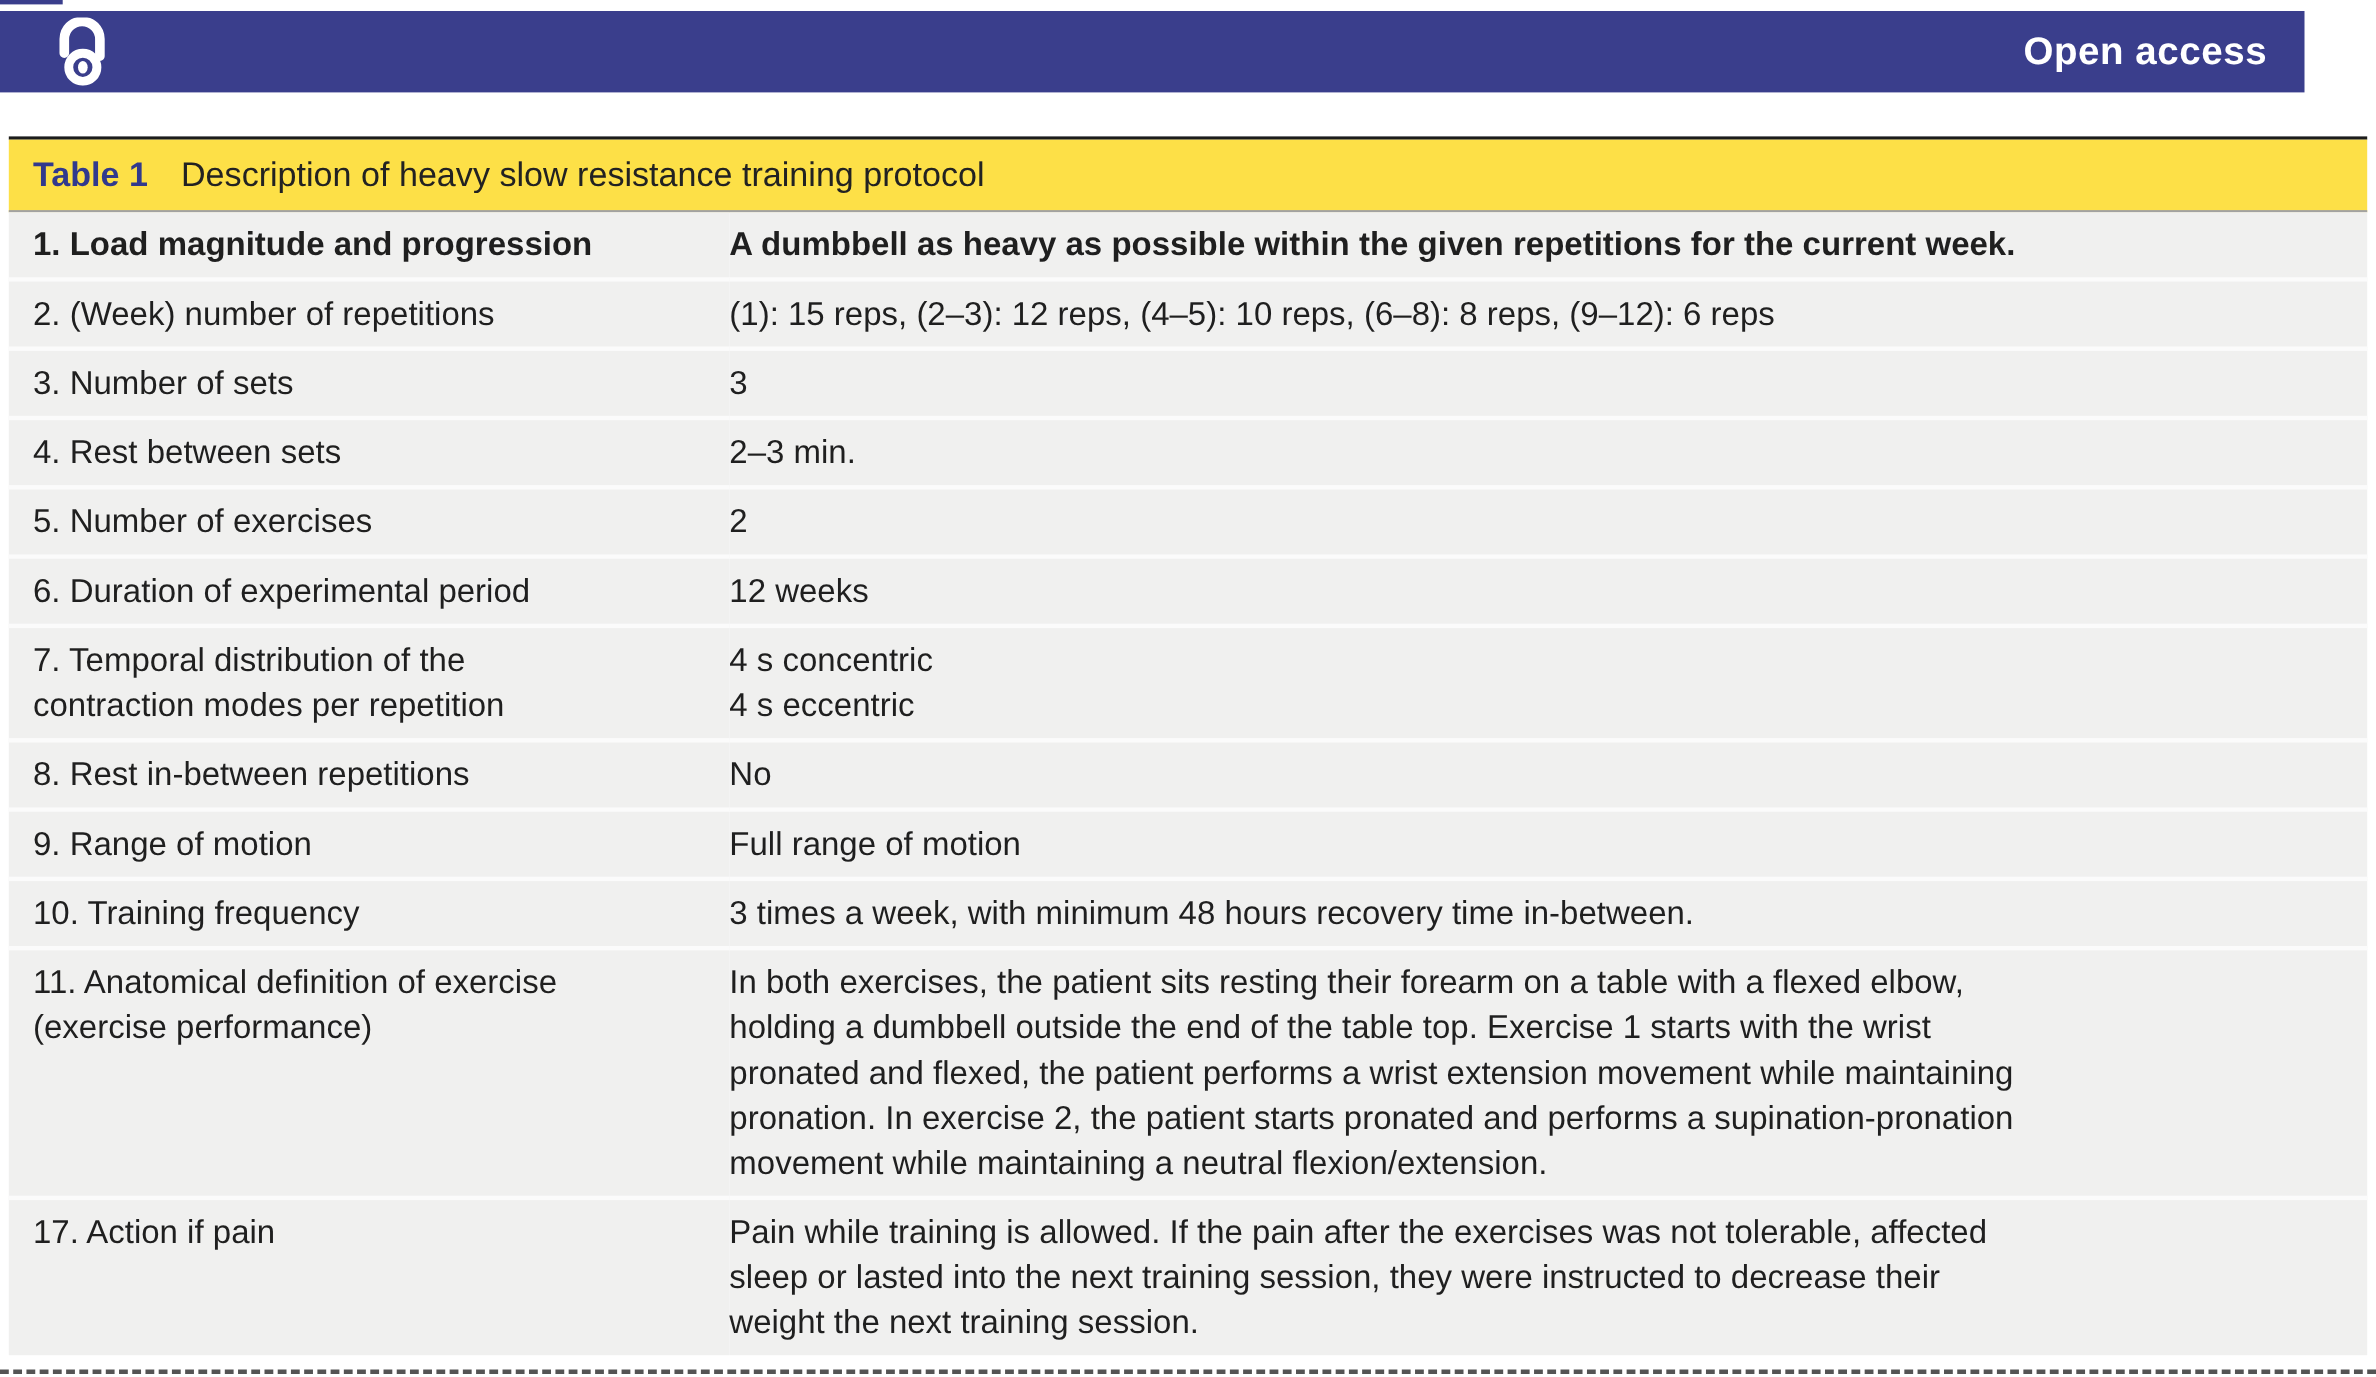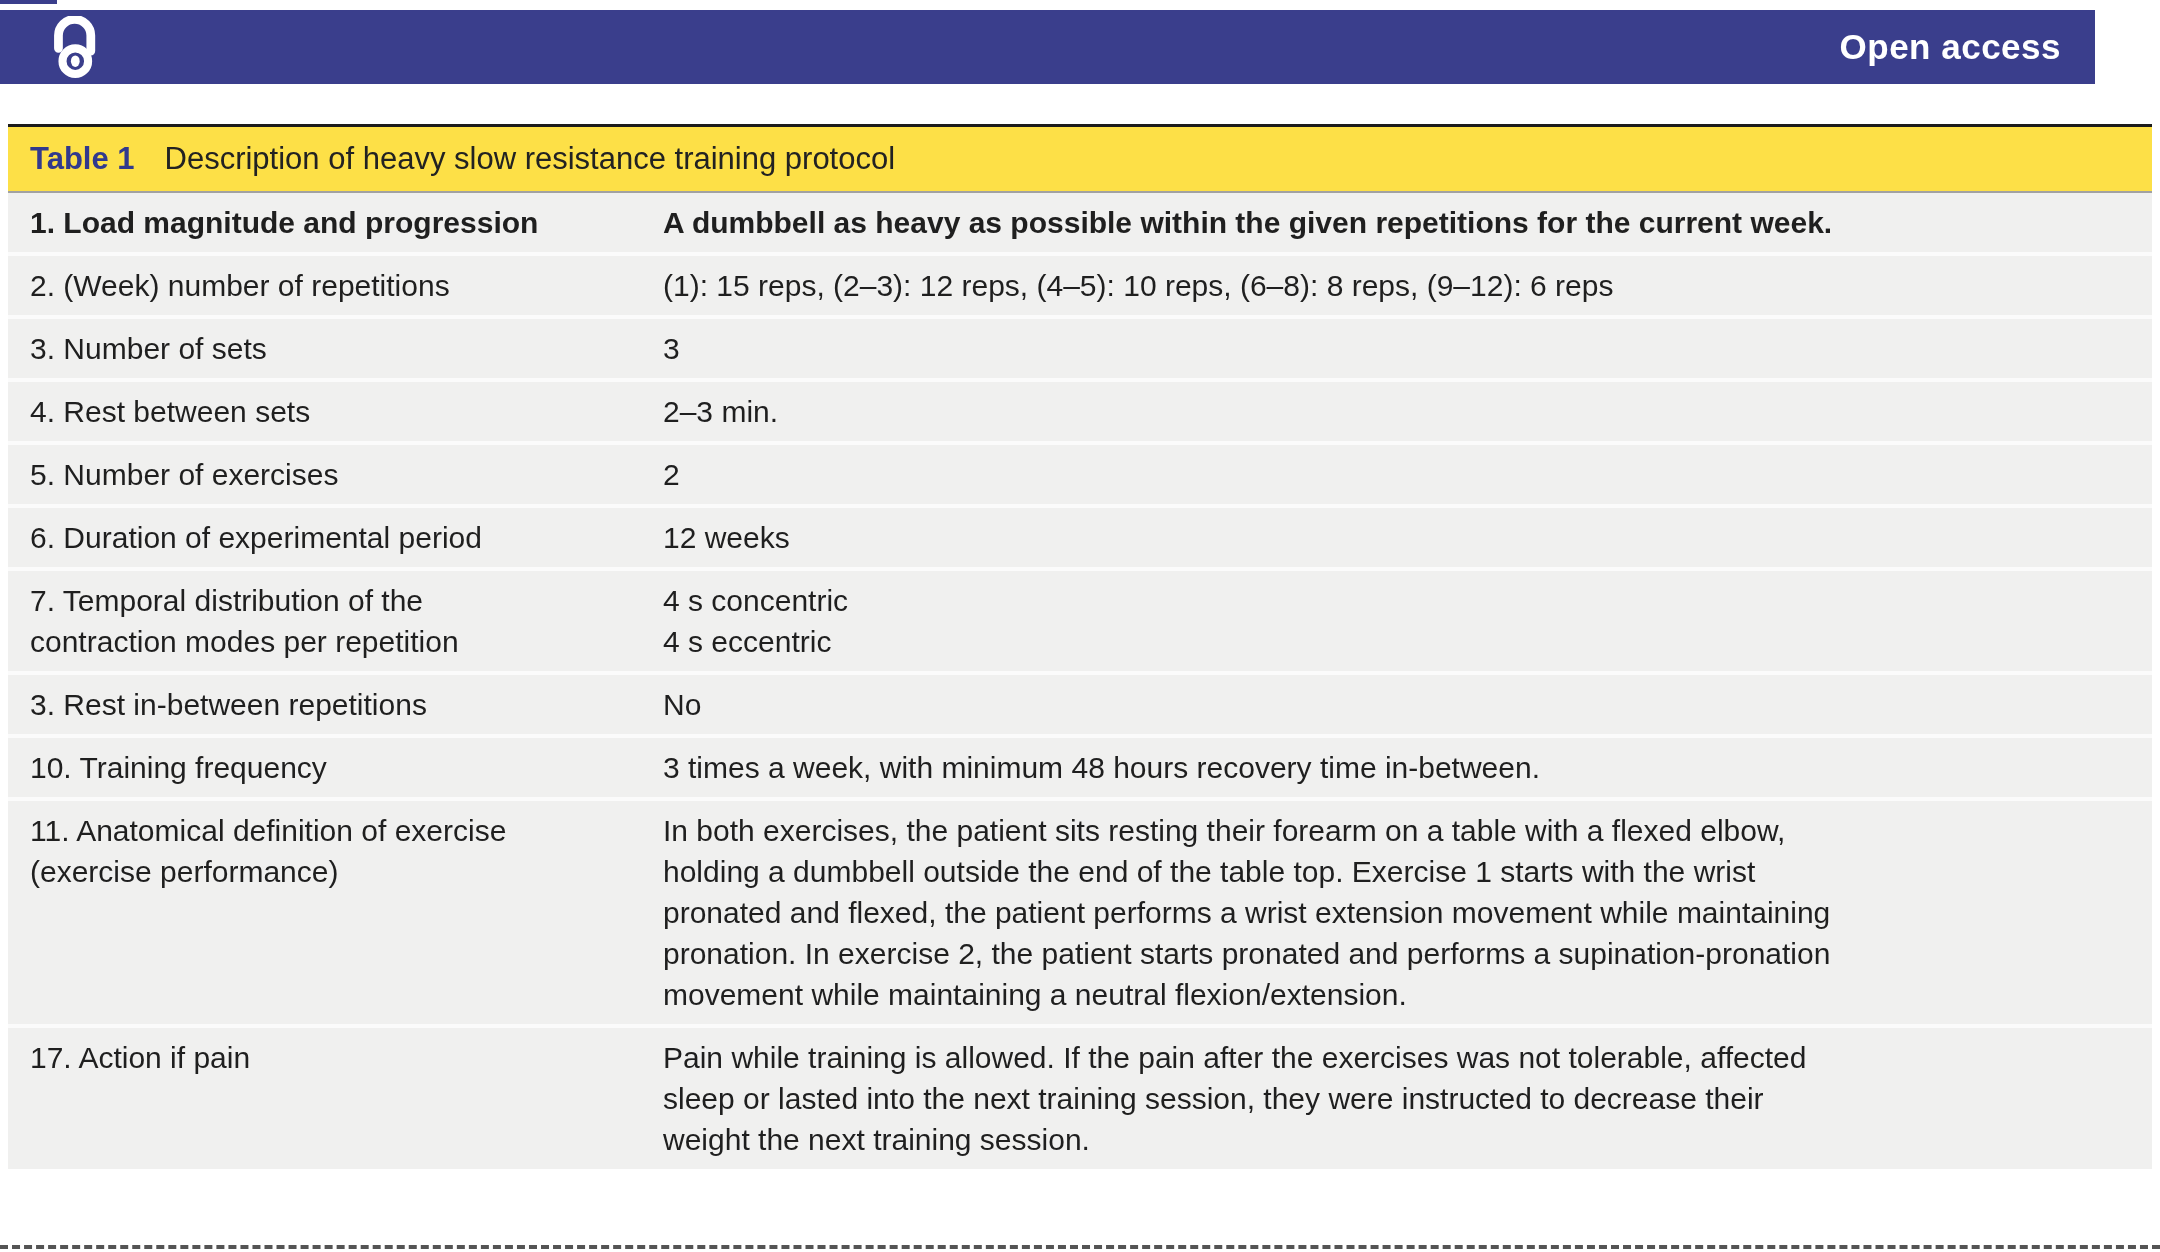--- a/index.html
+++ b/index.html
@@ -138,22 +138,26 @@
         <td class="lbl">6. Duration of experimental period</td>
         <td class="val">12 weeks</td>
       </tr>
       <tr>
         <td class="lbl">7. Temporal distribution of the
 contraction modes per repetition</td>
         <td class="val">4 s concentric
 4 s eccentric</td>
       </tr>
       <tr>
-        <td class="lbl">3. Rest in-between repetitions</td>
+        <td class="lbl">8. Rest in-between repetitions</td>
         <td class="val">No</td>
+      </tr>
+      <tr>
+        <td class="lbl">9. Range of motion</td>
+        <td class="val">Full range of motion</td>
       </tr>
       <tr>
         <td class="lbl">10. Training frequency</td>
         <td class="val">3 times a week, with minimum 48 hours recovery time in-between.</td>
       </tr>
       <tr>
         <td class="lbl">11. Anatomical definition of exercise
 (exercise performance)</td>
         <td class="val">In both exercises, the patient sits resting their forearm on a table with a flexed elbow,
 holding a dumbbell outside the end of the table top. Exercise 1 starts with the wrist

